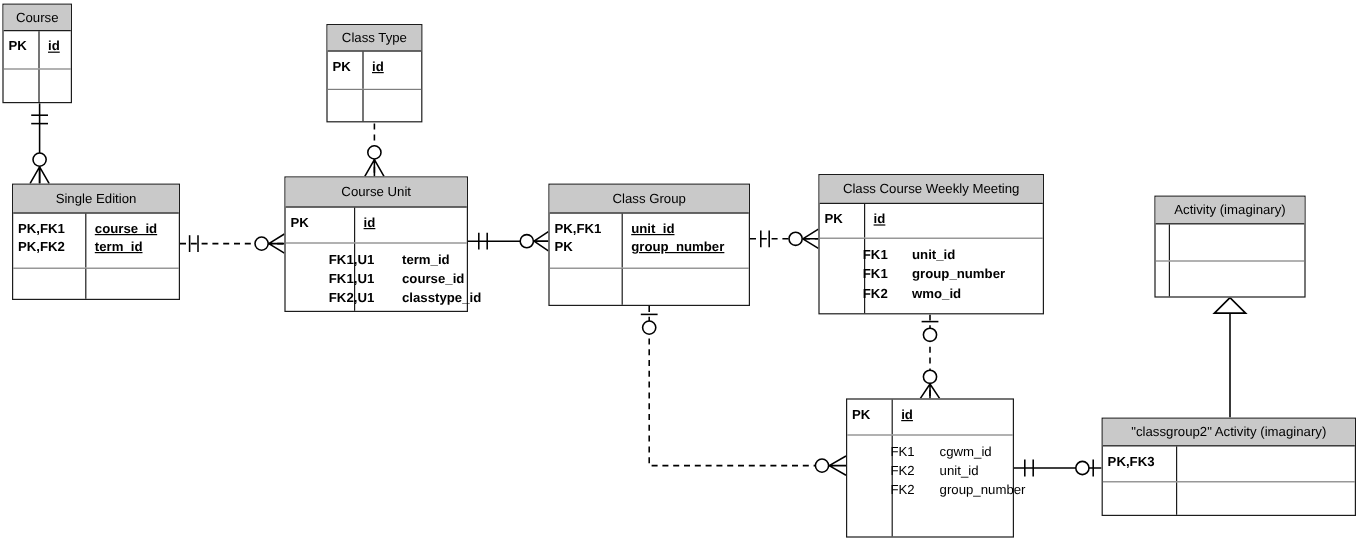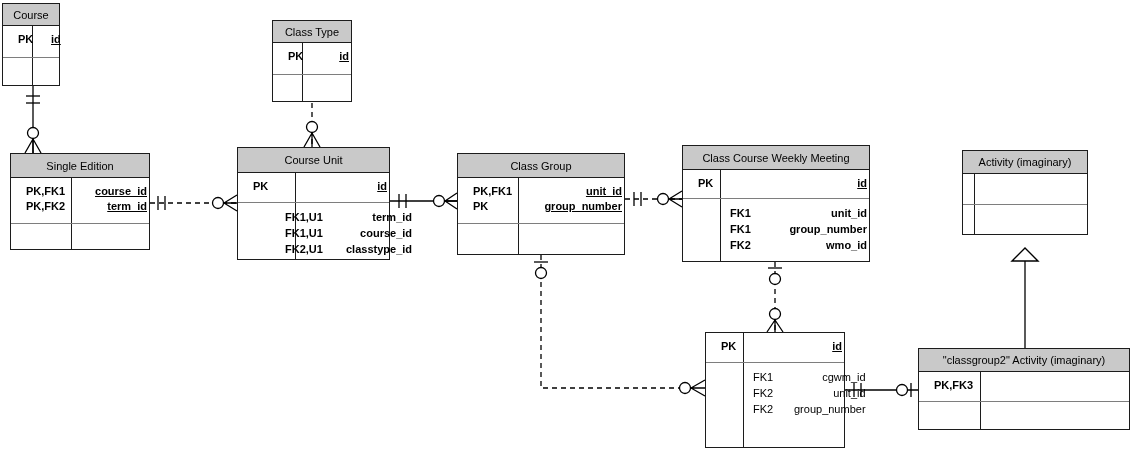--- a/index.html
+++ b/index.html
@@ -23,22 +23,22 @@
     white-space:nowrap;font-weight:normal;
   }
   .body{flex:1;display:flex;flex-direction:column;min-height:0;}
   .sec{display:flex;flex:0 0 auto;}
   .sec + .sec{border-top:1px solid #7e7e7e;}
   .body .sec:last-child{flex:1 1 auto;}
   .kc{
     box-sizing:border-box;border-right:1px solid #1c1c1c;
     padding:6px 2px 2px 4px;font-weight:bold;white-space:nowrap;flex:0 0 auto;
   }
-  .fc{flex:1 1 auto;padding:6px 2px 2px 7px;font-weight:bold;white-space:nowrap;text-align:right;}
-  .kc div,.fc div{line-height:15px;margin-left:11px;}
+  .fc{flex:1 1 auto;padding:6px 2px 2px 7px;font-weight:bold;white-space:nowrap;}
+  .kc div,.fc div{line-height:15px;}
   .sec.attrs .kc div,.sec.attrs .fc div{line-height:16px;padding-left:32px;}
   .sec.pk .fc div{text-decoration:underline;}
   .sec.normal .kc div,.sec.normal .fc div{font-weight:normal;}
 </style>
 </head>
 <body>
 
 <div id="canvas">
 
   <svg id="rels" viewBox="0 0 1132 450" xmlns="http://www.w3.org/2000/svg">
@@ -234,21 +234,21 @@
         </div>
         <div class="fc">
           <div>unit_id</div>
           <div>group_number</div>
           <div>wmo_id</div>
         </div>
       </div>
     </div>
   </div>
 
-  <div class="entity" style="left:962px;top:150px;width:126px;height:85px">
+  <div class="entity" style="left:962px;top:163px;width:126px;height:85px">
     <div class="hd" style="height:22px">Activity (imaginary)</div>
     <div class="body">
       <div class="sec" style="height:30px">
         <div class="kc" style="width:12px"></div>
         <div class="fc"></div>
       </div>
       <div class="sec">
         <div class="kc" style="width:12px"></div>
         <div class="fc"></div>
       </div>

